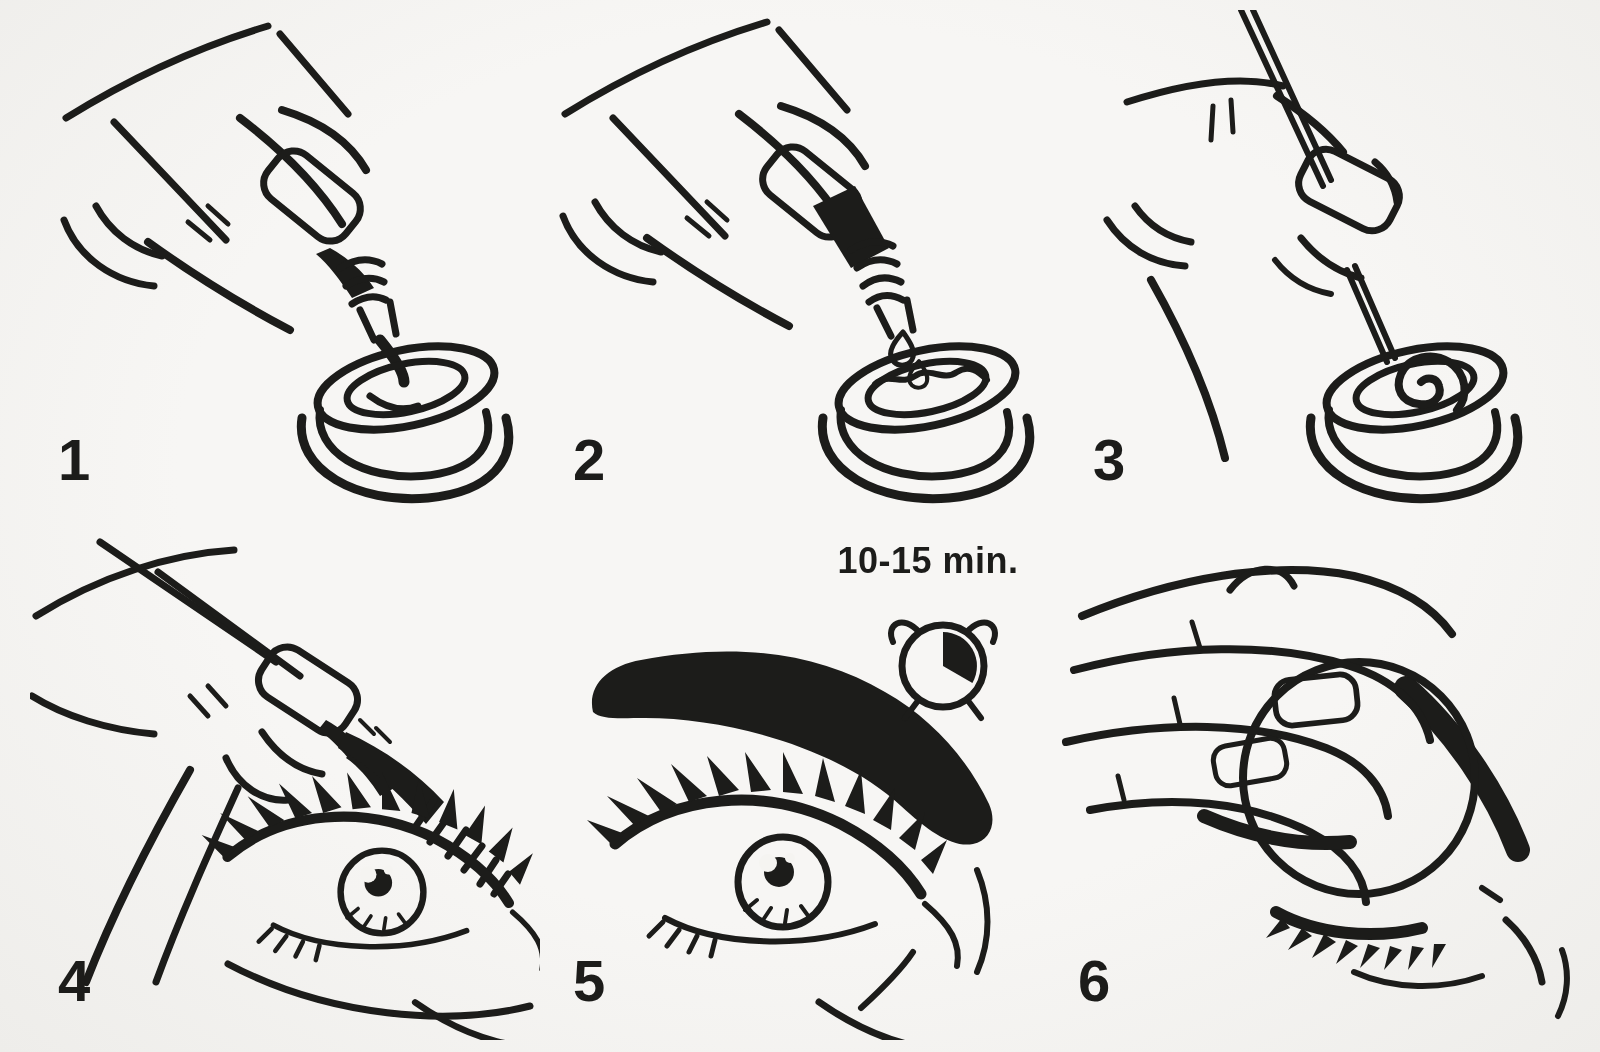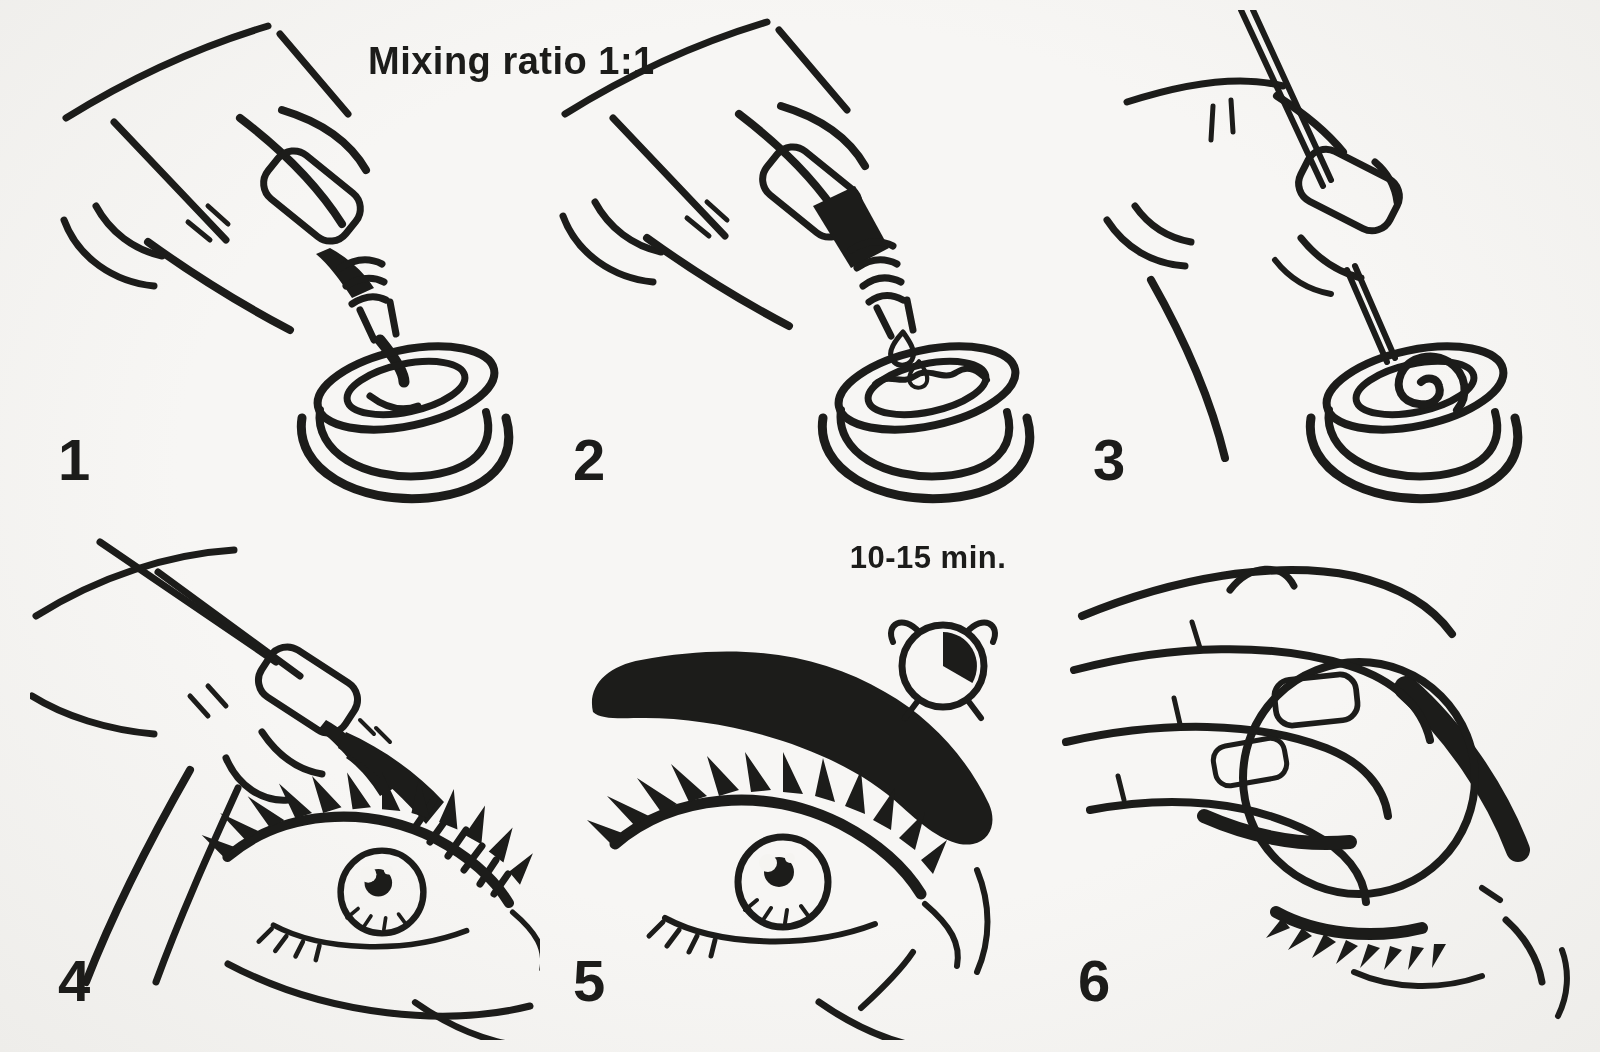--- a/index.html
+++ b/index.html
@@ -15,21 +15,21 @@
     font-size:38px;font-weight:bold;letter-spacing:0.5px;
   }
   .panel{position:absolute;}
   .panel > svg{position:absolute;left:0;top:0;}
   .step-number{
     position:absolute;left:28px;bottom:16px;
     font-size:58px;font-weight:bold;line-height:1;
   }
   .timer-label{
     position:absolute;left:288px;top:20px;width:190px;text-align:center;
-    font-size:31px;font-weight:bold;letter-spacing:0.5px;
+    font-size:36px;font-weight:bold;letter-spacing:0.5px;
   }
   .s{fill:none;stroke:var(--ink);stroke-linecap:round;stroke-linejoin:round;}
   .f{fill:var(--ink);stroke:none;}
 </style>
 </head>
 <body>
 
 <svg width="0" height="0" style="position:absolute" aria-hidden="true">
   <defs>
 
@@ -86,21 +86,20 @@
       <path class="s" stroke-width="6" d="M-118 36 C-66 64 24 68 92 42"></path>
       <path class="s" stroke-width="5" d="M-120 40 L-134 54 M-104 48 L-116 64 M-86 54 L-94 70 M-68 58 L-72 74"></path>
       <path class="s" stroke-width="6" d="M142 22 C168 44 178 62 174 84"></path>
       <path class="s" stroke-width="7" d="M36 120 C96 162 156 176 204 164"></path>
     </g>
   </defs>
 </svg>
 
 <div class="stage">
 
-  <div class="page-title">Mixing ratio 1:1</div>
 
   <div class="panel" style="left:30px;top:10px;width:500px;height:495px">
     <svg width="500" height="495" viewBox="0 0 500 495">
       <g>
           <use href="#hand-squeeze"></use>
         </g>
       <g>
         <path class="f" d="M300 238 C318 248 334 262 344 278 L322 288 C310 270 298 254 286 244 Z"></path>
         <path class="s" stroke-width="7" d="M310 258 Q332 244 352 254"></path>
         <path class="s" stroke-width="7" d="M316 276 Q336 263 354 272"></path>

